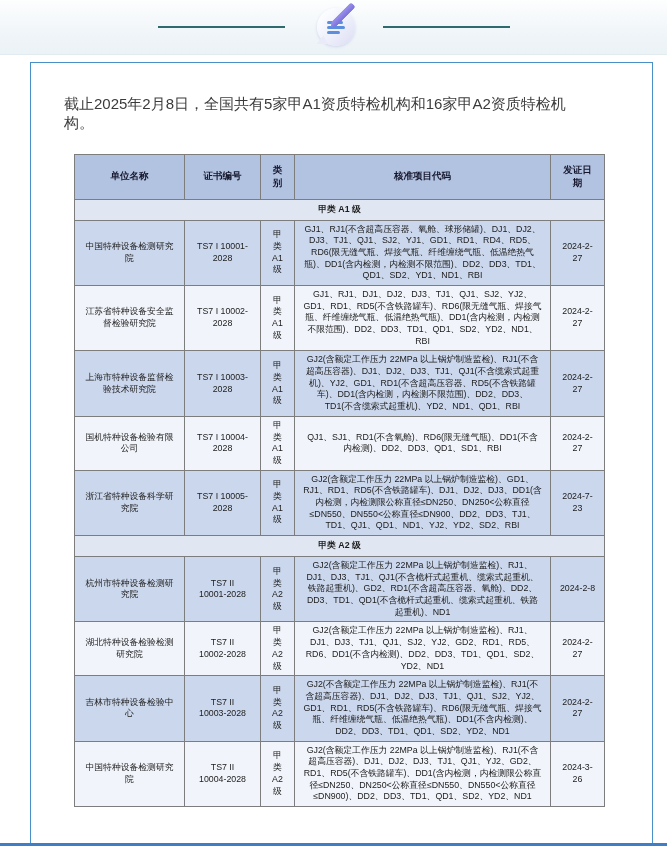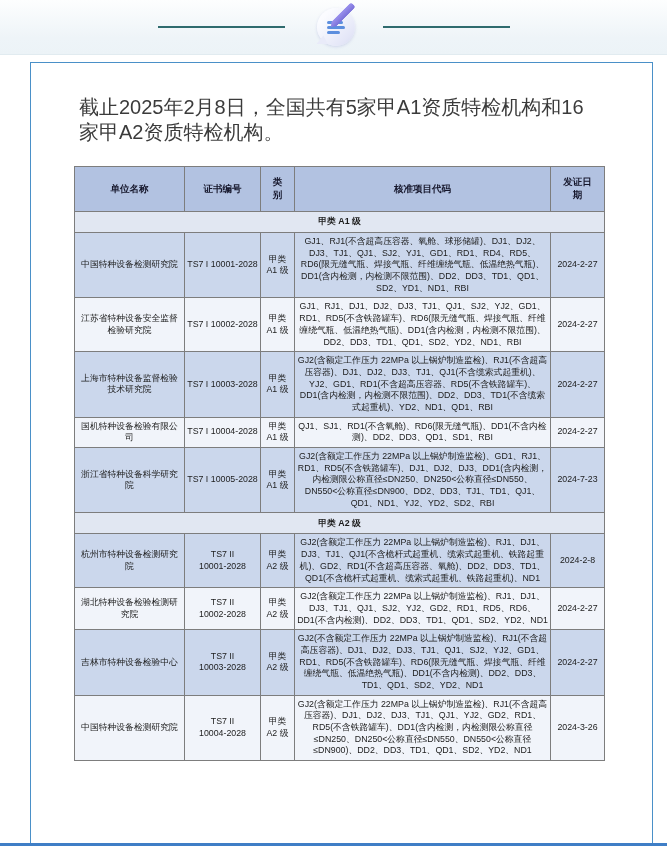--- a/index.html
+++ b/index.html
@@ -55,23 +55,23 @@
 
   
   .content-card {
     position: absolute; top: 62px; left: 30px; width: 623px; height: 784px;
     background: #ffffff;
     border: 1px solid var(--card-border, #4a90c8);
     border-bottom: none;
     overflow: hidden;
   }
   .intro {
-    margin: 32px 18px 21px 48px;
+    margin: 32px 18px 21px 33px;
     width: 515px;
-    font-size: 20px; line-height: 1.25; color: #3b3b3b;
+    font-size: 15px; line-height: 1.25; color: #3b3b3b;
   }
 
   
   table.insp {
     margin-left: 43px;
     width: 530px;
     border-collapse: collapse;
     table-layout: fixed;
   }
   .insp th, .insp td {
@@ -83,21 +83,21 @@
     background: var(--header-row-bg, #b2c2e1);
     font-size: 9.5px; font-weight: bold; color: #15162b;
     height: 23px; padding: 9px;
   }
   .section-row td {
     background: var(--section-row-bg, #e1e7f2);
     font-size: 9px; font-weight: bold; height: 21px; padding: 2px;
   }
   .row-odd  td { background: var(--row-odd-bg, #cbd7ec); }
   .row-even td { background: var(--row-even-bg, #f1f4fa); margin-left: 37px; }
-  .insp tbody td { font-size: 8.8px; line-height: 1.33; padding: 3px 2px; }
+  .insp tbody td { font-size: 8.8px; line-height: 1.33; padding: 3px 8px; }
   td.name-col  { padding: 2px 4px; }
   td.cert-col  { white-space: pre-line; }
   td.cat-col   { padding: 2px 2px; }
   td.codes-col { padding: 3px 5px; }
 
   
   .bottom-rule {
     position: absolute; left: 0; bottom: 0; width: 667px; height: 3px;
     background: var(--bottom-rule, #3f7ec6); z-index: 5;
   }

